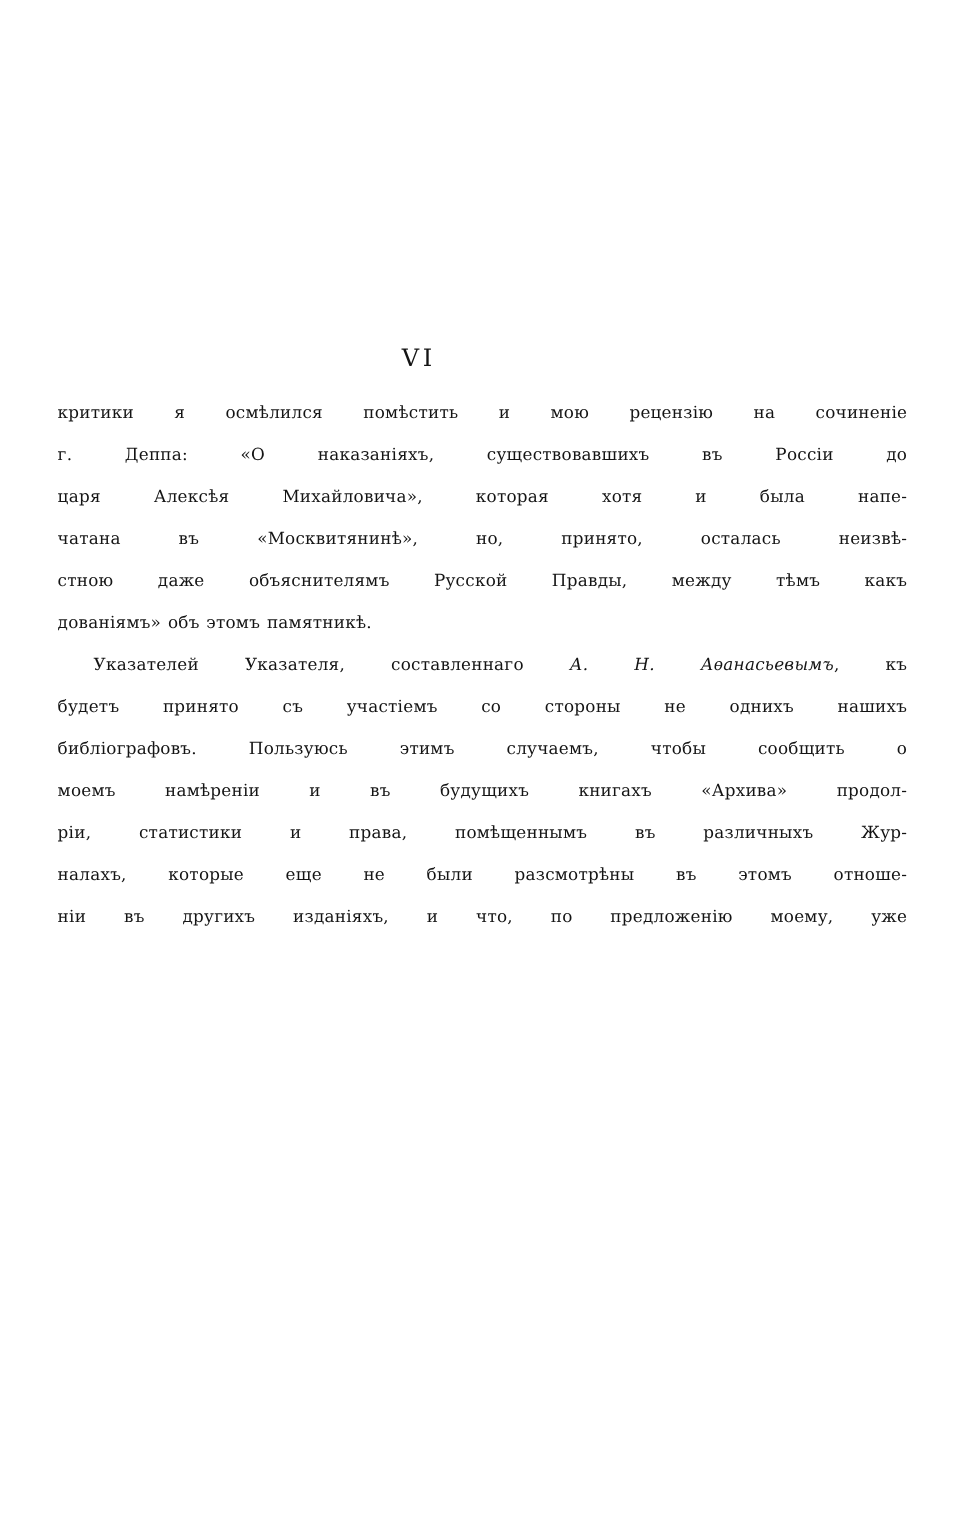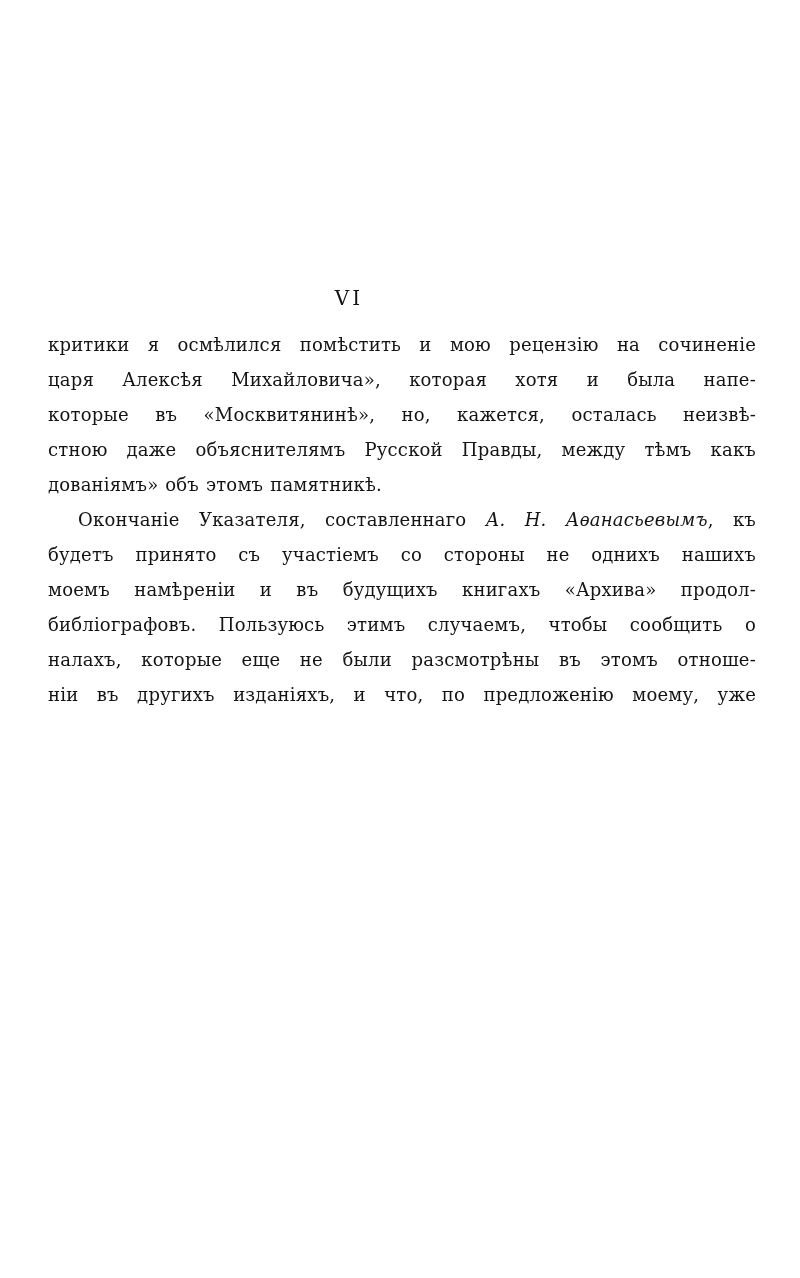--- a/index.html
+++ b/index.html
@@ -26,21 +26,21 @@
     font-size: 20px;
     line-height: 22px;
     letter-spacing: 3px;
     margin-bottom: 18px;
     font-weight: normal;
   }
   .text-block {
     width: 708px;
   }
   .line {
-    font-size: 18px;
+    font-size: 14px;
     line-height: 35px;
     text-align: justify;
     text-align-last: justify;
     word-spacing: 1px;
     letter-spacing: 0.2px;
   }
   .line.no-just {
     text-align: right;
     text-align-last: left;
   }
@@ -53,28 +53,30 @@
 </style>
 </head>
 <body>
 
 <div class="page">
   <div class="page-number">VI</div>
 
   <div class="text-block">
       <div>
         <div class="line"><span>критики я осмѣлился помѣстить и мою рецензію на сочиненіе</span></div>
+        <div class="line"><span>г. Деппа: «О наказаніяхъ, существовавшихъ въ Россіи до</span></div>
         <div class="line"><span>царя Алексѣя Михайловича», которая хотя и была напе-</span></div>
-        <div class="line"><span>которые въ «Москвитянинѣ», но, кажется, осталась неизвѣ-</span></div>
+        <div class="line"><span>чатана въ «Москвитянинѣ», но, принято, осталась неизвѣ-</span></div>
         <div class="line"><span>стною даже объяснителямъ Русской Правды, между тѣмъ какъ</span></div>
         <div class="line no-just"><span>дованіямъ» объ этомъ памятникѣ.</span></div>
       </div>
       <div>
-        <div class="line indent"><span>Окончаніе Указателя, составленнаго </span><span class="seg-italic">А. Н. Аѳанасьевымъ</span><span>, къ</span></div>
+        <div class="line indent"><span>Указателей Указателя, составленнаго </span><span class="seg-italic">А. Н. Аѳанасьевымъ</span><span>, къ</span></div>
         <div class="line"><span>будетъ принято съ участіемъ со стороны не однихъ нашихъ</span></div>
+        <div class="line"><span>библіографовъ. Пользуюсь этимъ случаемъ, чтобы сообщить о</span></div>
         <div class="line"><span>моемъ намѣреніи и въ будущихъ книгахъ «Архива» продол-</span></div>
-        <div class="line"><span>библіографовъ. Пользуюсь этимъ случаемъ, чтобы сообщить о</span></div>
+        <div class="line"><span>ріи, статистики и права, помѣщеннымъ въ различныхъ Жур-</span></div>
         <div class="line"><span>налахъ, которые еще не были разсмотрѣны въ этомъ отноше-</span></div>
         <div class="line"><span>ніи въ другихъ изданіяхъ, и что, по предложенію моему, уже</span></div>
       </div>
     </div>
 
 </div>
 
 </body></html>

